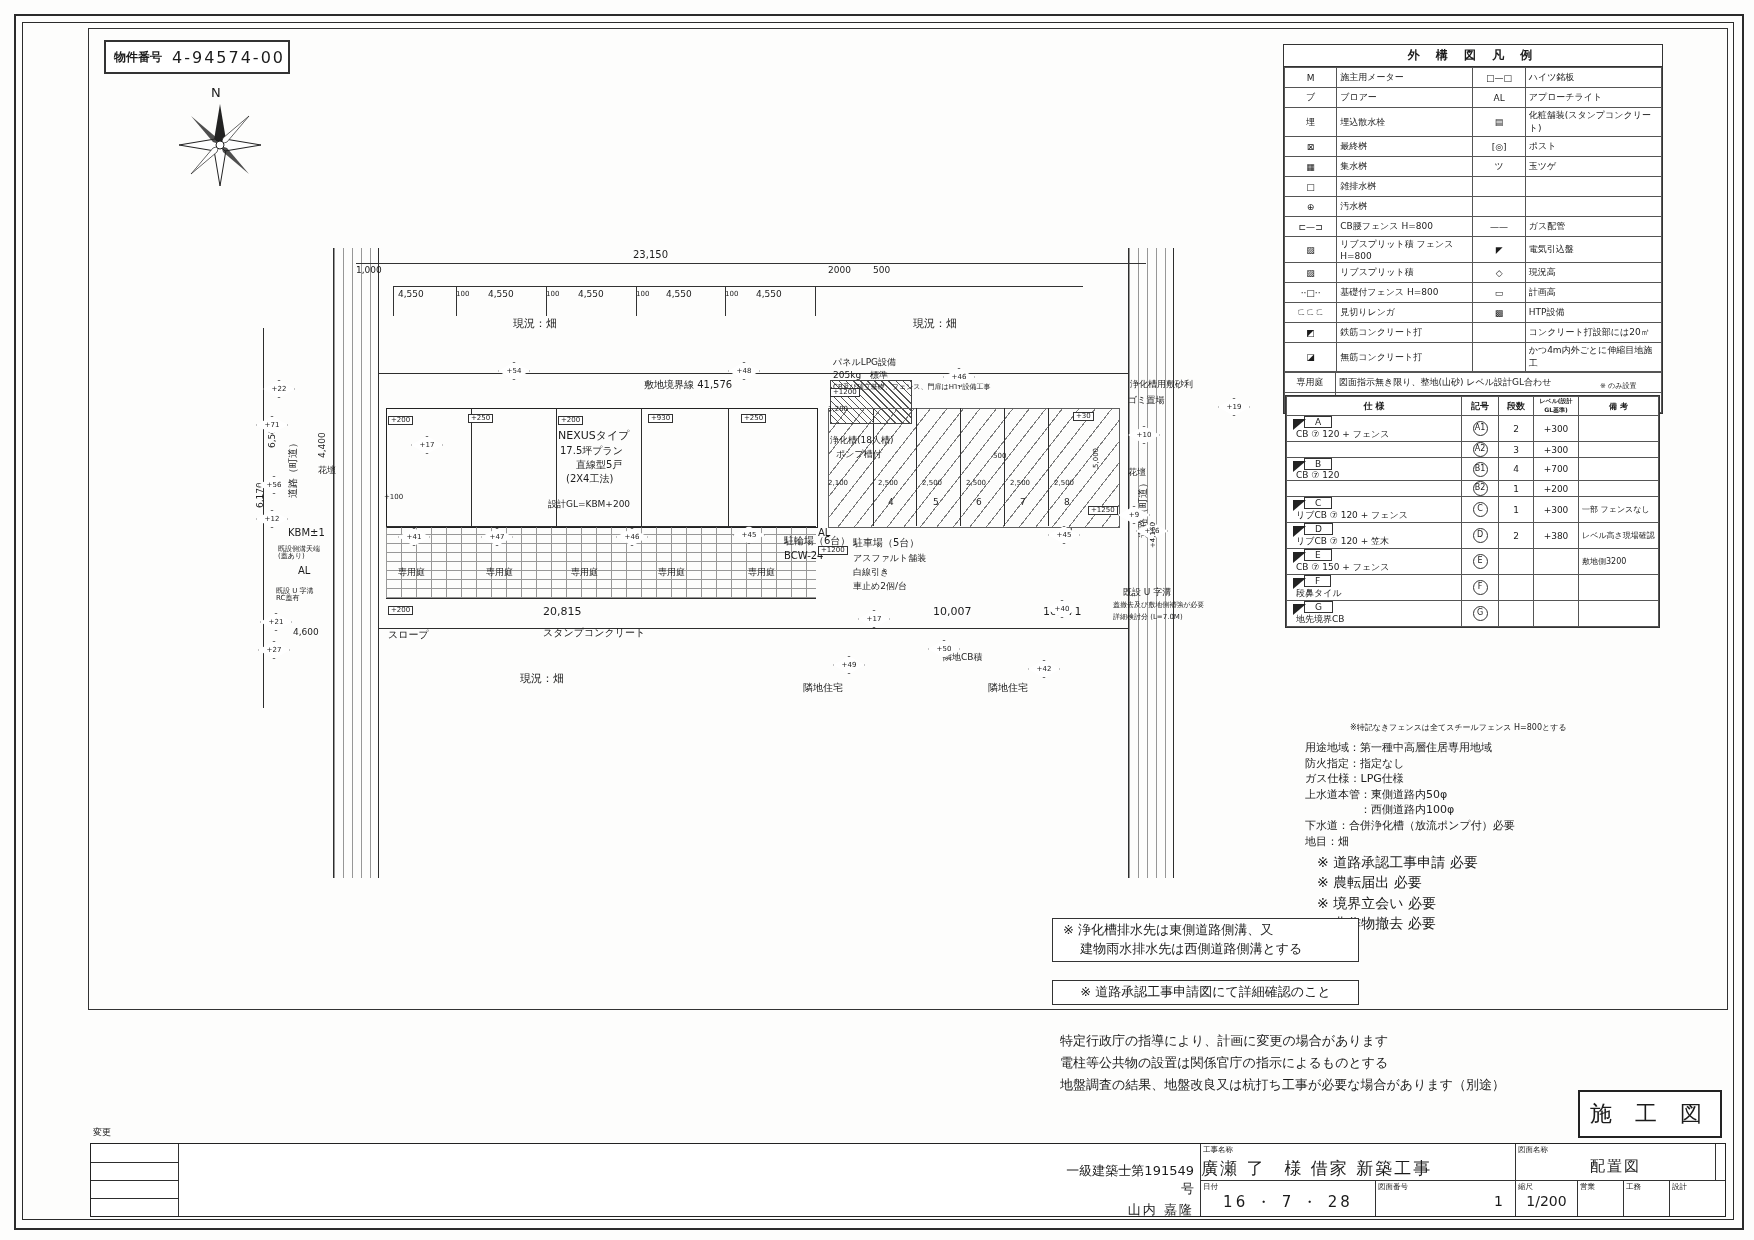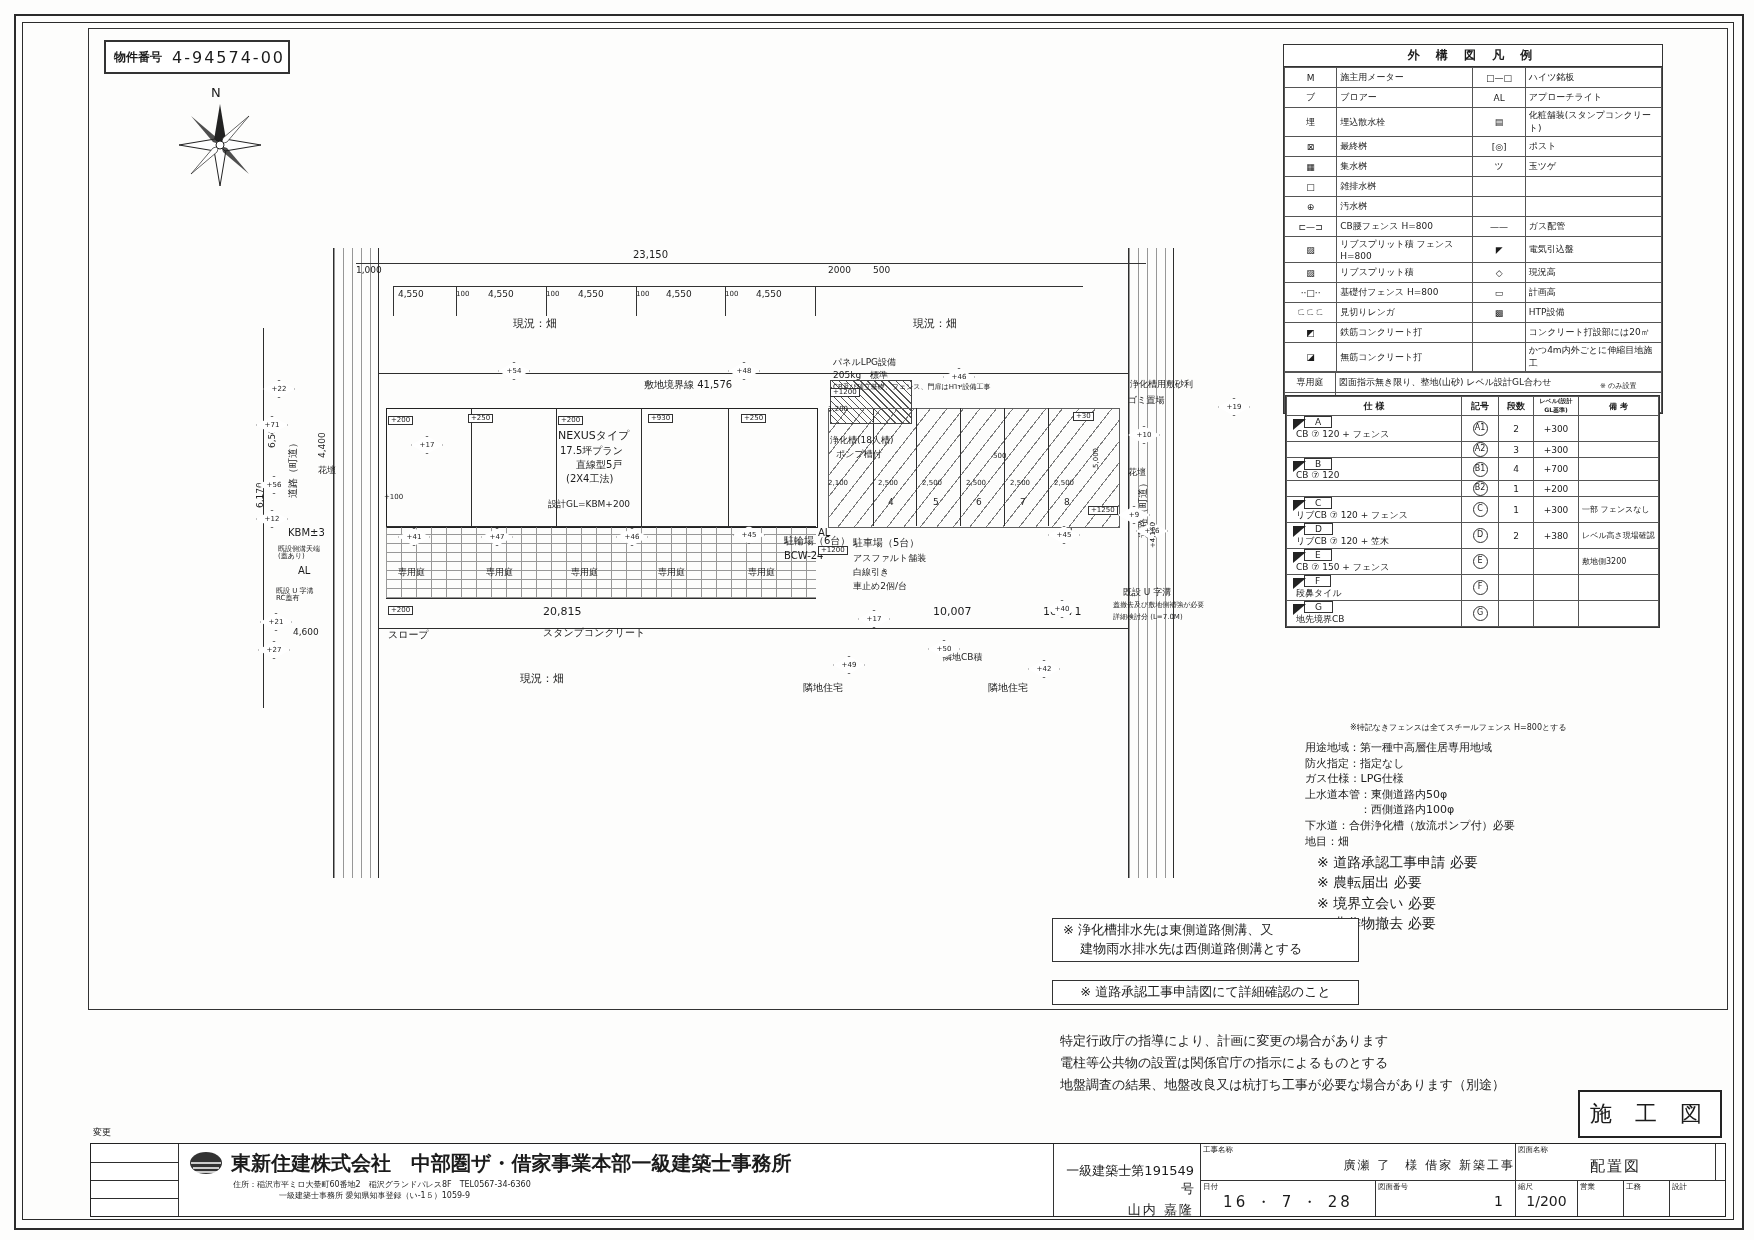--- a/index.html
+++ b/index.html
@@ -179,21 +179,21 @@
     <span class="txt s11" style="left:845px;top:578px;">10,007</span>
     <span class="txt s11" style="left:955px;top:578px;">10,671</span>
 
     <span class="txt s11" style="left:425px;top:290px;">現況：畑</span>
     <span class="txt s11" style="left:825px;top:290px;">現況：畑</span>
     <span class="txt s11" style="left:432px;top:645px;">現況：畑</span>
 
     <span class="txt s10 rot90" style="left:200px;top:470px;">道路（町道）</span>
     <span class="txt s10 rot90" style="left:1050px;top:510px;">道路（町道）</span>
 
-    <span class="txt s10" style="left:200px;top:500px;">KBM±3</span>
+    <span class="txt s10" style="left:200px;top:500px;">KBM±1</span>
     <span class="txt xs" style="left:190px;top:518px;white-space:pre;">既設側溝天端
 (蓋あり)</span>
 
     <span class="txt xs" style="left:188px;top:560px;white-space:pre;">既設 U 字溝
 RC蓋有</span>
     <span class="txt s9" style="left:1035px;top:560px;">既設 U 字溝</span>
     <span class="txt xs" style="left:1025px;top:574px;">蓋撤去及び敷地側補強が必要</span>
     <span class="txt xs" style="left:1025px;top:586px;text-align:right;">詳細検討分 (L=7.0M)</span>
 
     <span class="txt s10" style="left:730px;top:500px;">AL</span>
@@ -588,42 +588,29 @@
 
   <div class="tbl">
 
     <div class="tcell" style="left:0;top:0;width:88px;height:72px;">
       <span class="tlab" style="font-size:9px;top:-18px;left:2px;">変更</span>
       <div class="ln hl" style="left:0;top:18px;width:88px;"></div>
       <div class="ln hl" style="left:0;top:36px;width:88px;"></div>
       <div class="ln hl" style="left:0;top:54px;width:88px;"></div>
     </div>
 
-    <div class="tcell" style="left:88px;top:0;width:875px;height:72px;padding:6px 0 0 10px;">
-      <div style="display:flex;align-items:center;">
-        <span style="display:inline-block;width:34px;height:26px;margin-right:8px;">
-          <svg width="34" height="26" viewBox="0 0 34 26">
-            <ellipse cx="17" cy="12" rx="16" ry="11" fill="#333"></ellipse>
-            <path d="M2 12 H32 M4 17 H30 M6 21 H28" stroke="#fff" stroke-width="1.6" fill="none"></path>
-          </svg>
-        </span>
-        <span style="font-size:20px;font-weight:bold;">東新住建株式会社　中部圏ザ・借家事業本部一級建築士事務所</span>
-      </div>
-      <div style="font-size:8px;margin-left:44px;margin-top:2px;">住所：稲沢市平ミロ大䑓町60番地2　稲沢グランドパレス8F　TEL0567-34-6360</div>
-      <div style="font-size:8px;margin-left:90px;">一級建築士事務所 愛知県知事登録（い-1５）1059-9</div>
-    </div>
 
     <div class="tcell" style="left:963px;top:0;width:147px;height:72px;text-align:right;padding:18px 6px 0 0;">
       <div style="font-size:13px;">一級建築士第191549号</div>
       <div style="font-size:13px;margin-top:3px;letter-spacing:2px;">山内 嘉隆</div>
     </div>
 
     <div class="tcell" style="left:1110px;top:0;width:315px;height:36px;">
       <span class="tlab">工事名称</span>
-      <div style="font-size:12px;text-align:right;padding-top:13px;letter-spacing:2px;">廣瀬 了　様 借家 新築工事</div>
+      <div style="font-size:17px;text-align:left;padding-top:13px;letter-spacing:2px;">廣瀬 了　様 借家 新築工事</div>
     </div>
 
     <div class="tcell" style="left:1110px;top:36px;width:175px;height:36px;border-top:1px solid #333;">
       <span class="tlab">日付</span>
       <div style="font-size:15px;text-align:center;padding-top:12px;letter-spacing:3px;">16 ・ 7 ・ 28</div>
     </div>
 
     <div class="tcell" style="left:1285px;top:36px;width:140px;height:36px;border-top:1px solid #333;">
       <span class="tlab">図面番号</span>
       <div style="font-size:14px;text-align:right;padding:12px 12px 0 0;">1</div>

